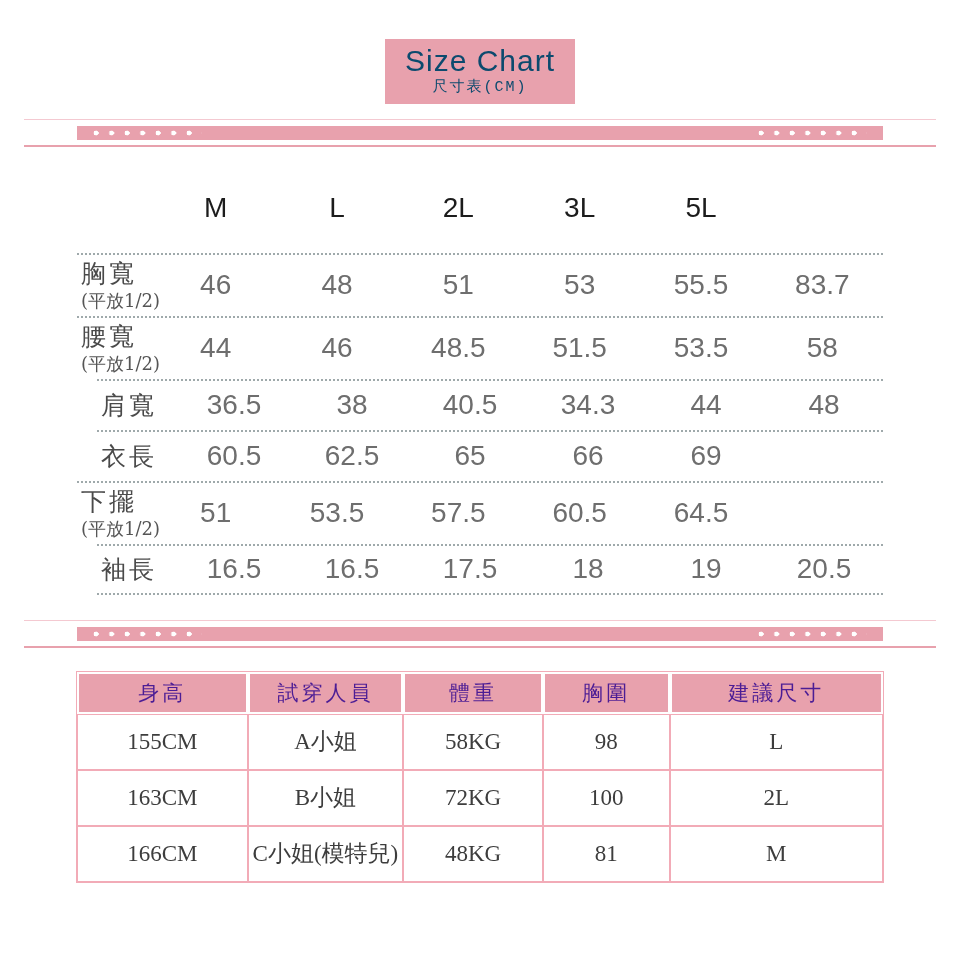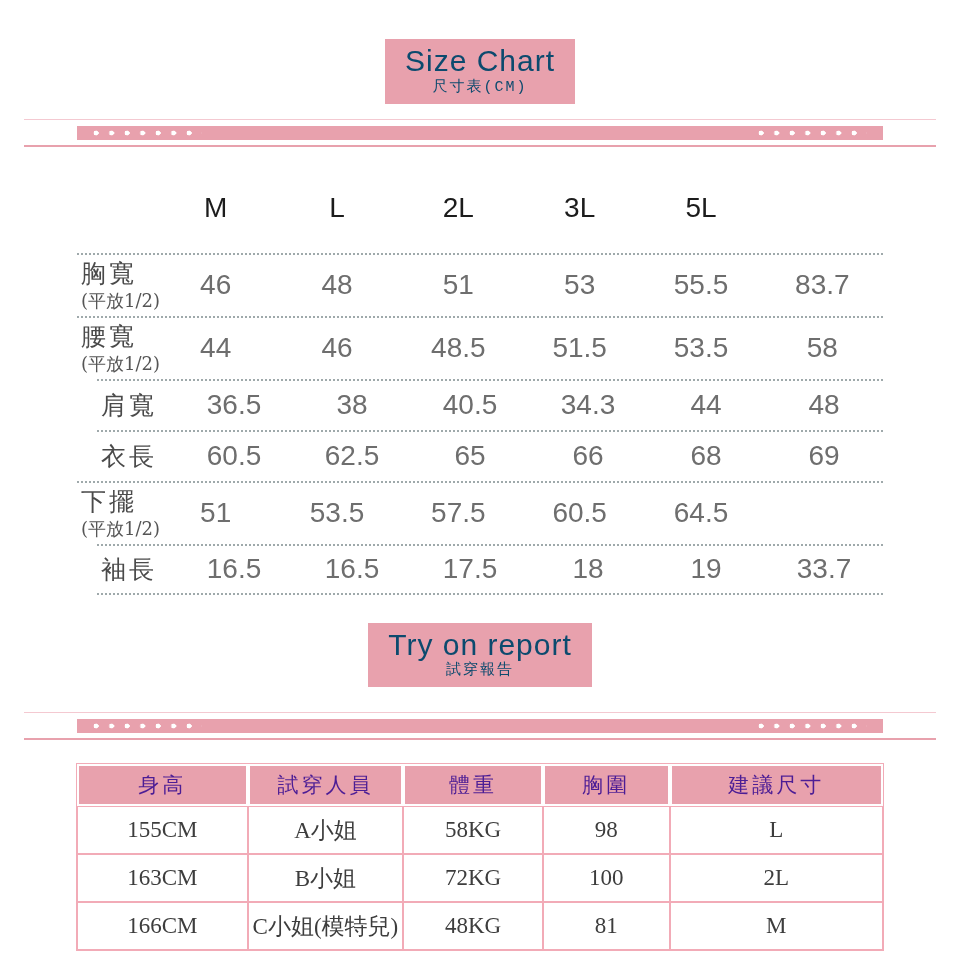--- a/index.html
+++ b/index.html
@@ -129,21 +129,21 @@
     font-size:21px;
     letter-spacing:3px;
     height:42px;
     border:2px solid #fff;
   }
   .tryon-table td{
     text-align:center;
     font-family:"Liberation Serif", serif;
     font-size:23px;
     color:var(--cell-text);
-    height:48px;
+    height:56px;
     border:1px solid var(--pink-border);
     background:#fff;
   }
 </style>
 </head>
 <body>
 
 <div class="page">
 
   <div class="stamp first">
@@ -204,21 +204,20 @@
         <div class="st-cell st-value">48</div>
       </div>
       <div class="st-row st-data short">
         <div class="st-cell st-label-cell">
           <div class="st-label">衣長</div>
         </div>
         <div class="st-cell st-value">60.5</div>
         <div class="st-cell st-value">62.5</div>
         <div class="st-cell st-value">65</div>
         <div class="st-cell st-value">66</div>
-        <div class="st-cell st-value">68</div>
         <div class="st-cell st-value">69</div>
       </div>
       <div class="st-row st-data tall">
         <div class="st-cell st-label-cell">
           <div class="st-label">下擺</div>
           <div class="st-sublabel">(平放1/2)</div>
         </div>
         <div class="st-cell st-value">51</div>
         <div class="st-cell st-value">53.5</div>
         <div class="st-cell st-value">57.5</div>
@@ -227,30 +226,24 @@
       </div>
       <div class="st-row st-data short">
         <div class="st-cell st-label-cell">
           <div class="st-label">袖長</div>
         </div>
         <div class="st-cell st-value">16.5</div>
         <div class="st-cell st-value">16.5</div>
         <div class="st-cell st-value">17.5</div>
         <div class="st-cell st-value">18</div>
         <div class="st-cell st-value">19</div>
-        <div class="st-cell st-value">33.7</div>
+        <div class="st-cell st-value">20.5</div>
       </div>
     </div>
 
-  <div class="stamp second">
-    <div class="stamp-box">
-      <div class="stamp-title">Try on report</div>
-      <div class="stamp-sub">試穿報告</div>
-    </div>
-  </div>
 
   <div class="divider second">
     <div class="divider-topline"></div>
     <div class="divider-bar"></div>
     <div class="divider-botline"></div>
   </div>
 
   <table class="tryon-table" id="tryon-table">
       <colgroup>
         <col style="width: 171px;">

